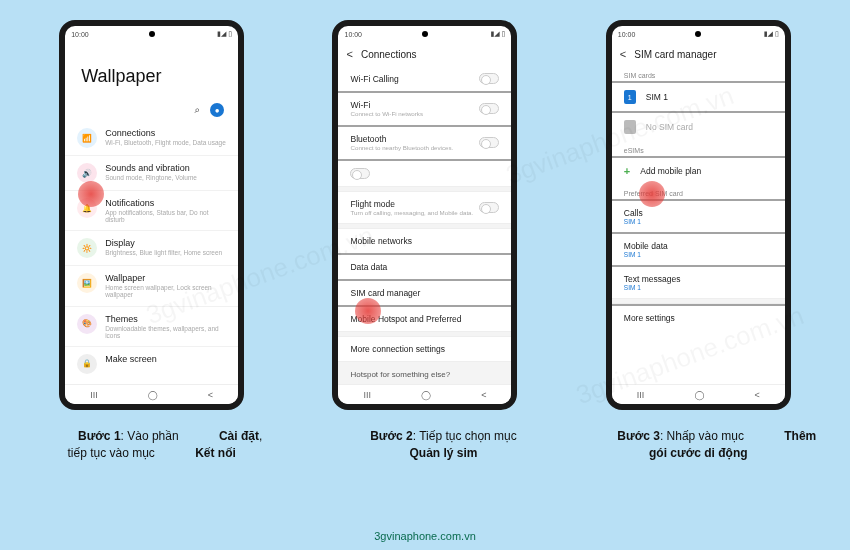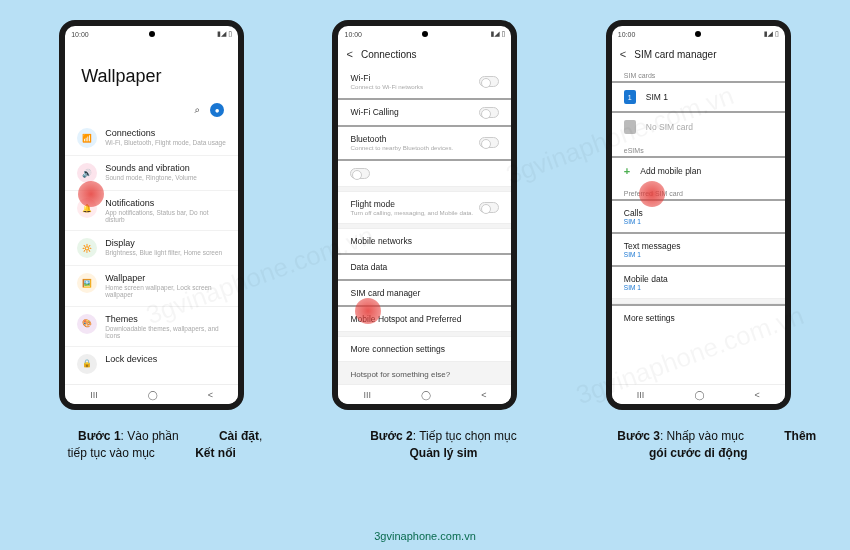--- a/index.html
+++ b/index.html
@@ -228,21 +228,21 @@
           <div class="row">
             <div class="icon ic-purple">🎨</div>
             <div class="txt">
               <div class="title">Themes</div>
               <div class="sub">Downloadable themes, wallpapers, and icons</div>
             </div>
           </div>
           <div class="row">
             <div class="icon ic-gray">🔒</div>
             <div class="txt">
-              <div class="title">Lock devices</div>
+              <div class="title">Make screen</div>
             </div>
           </div>
         </div>
       <div class="hl" style="left:26px; top:168px;"></div>
       <div class="navbar">
         <span>III</span>
         <span>◯</span>
         <span>&lt;</span>
       </div>
     </div>
@@ -258,28 +258,28 @@
         <div class="notch"></div>
         <span>▮◢ ▯</span>
       </div>
       <div class="sub-header">
         <span class="back">&lt;</span>
         <span>Connections</span>
       </div>
       <div id="p2-a">
           <div class="srow">
             <div class="stxt">
+              <div class="st">Wi-Fi Calling</div>
+            </div>
+            <div class="toggle"></div>
+          </div>
+          <div class="srow">
+            <div class="stxt">
               <div class="st">Wi-Fi</div>
               <div class="ss">Connect to Wi-Fi networks</div>
-            </div>
-            <div class="toggle"></div>
-          </div>
-          <div class="srow">
-            <div class="stxt">
-              <div class="st">Wi-Fi Calling</div>
             </div>
             <div class="toggle"></div>
           </div>
           <div class="srow">
             <div class="stxt">
               <div class="st">Bluetooth</div>
               <div class="ss">Connect to nearby Bluetooth devices.</div>
             </div>
             <div class="toggle"></div>
           </div>
@@ -374,27 +374,27 @@
       </div>
       <div class="section-label">Preferred SIM card</div>
       <div class="srow">
         <div class="stxt">
             <div class="st">Calls</div>
             <div class="blue-small">SIM 1</div>
           </div>
       </div>
       <div class="srow">
         <div class="stxt">
+            <div class="st">Mobile data</div>
+            <div class="blue-small">SIM 1</div>
+          </div>
+      </div>
+      <div class="srow">
+        <div class="stxt">
             <div class="st">Text messages</div>
-            <div class="blue-small">SIM 1</div>
-          </div>
-      </div>
-      <div class="srow">
-        <div class="stxt">
-            <div class="st">Mobile data</div>
             <div class="blue-small">SIM 1</div>
           </div>
       </div>
       <div class="gap"></div>
       <div class="srow">
         <div class="stxt">
             <div class="st">More settings</div>
           </div>
       </div>
       <div class="hl" style="left:40px; top:168px;"></div>

